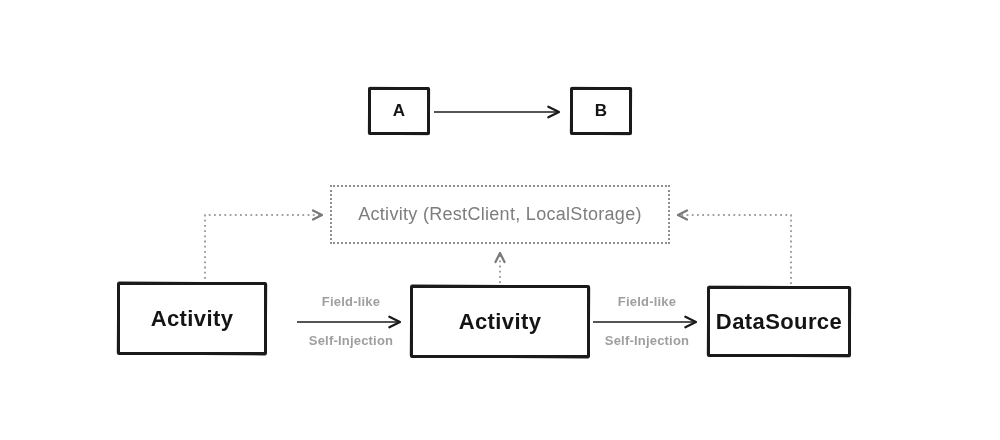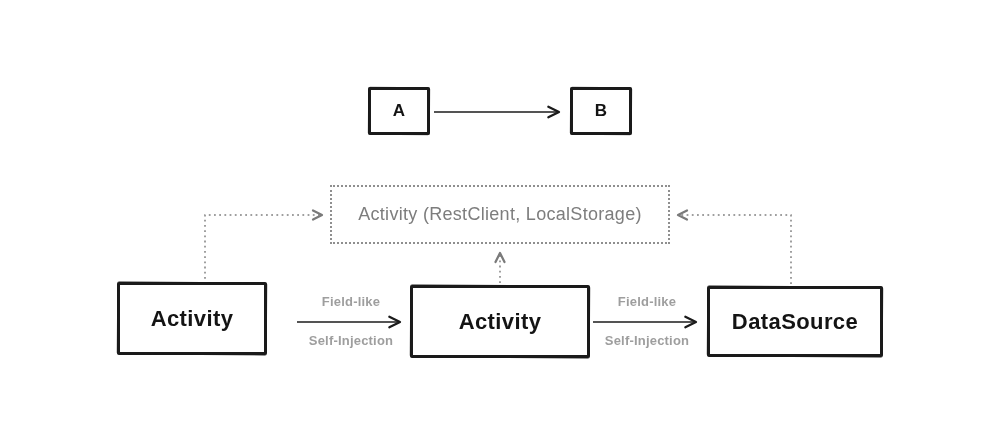--- a/index.html
+++ b/index.html
@@ -113,21 +113,21 @@
   <div class="context-box">
     <span class="context-label">Activity (RestClient, LocalStorage)</span>
   </div>
 
   <div class="sketch-box node-box" style="left:117px; top:282px; width:150px;justify-content:center;">
     <span class="node-label">Activity</span>
   </div>
   <div class="sketch-box node-box" style="left:410px; top:285px; width:180px;">
     <span class="node-label">Activity</span>
   </div>
-  <div class="sketch-box node-box" style="left:707px; top:286px; width:176px; height:71px;">
+  <div class="sketch-box node-box" style="left:707px; top:286px; width:144px; height:71px;">
     <span class="node-label">DataSource</span>
   </div>
 
   <div class="edge-label" style="left:295px; top:294px; width:112px;">Field-like</div>
   <div class="edge-label" style="left:290px; top:333px; width:122px;">Self-Injection</div>
 
   <div class="edge-label" style="left:591px; top:294px; width:112px;">Field-like</div>
   <div class="edge-label" style="left:586px; top:333px; width:122px;">Self-Injection</div>
 
 </div>

